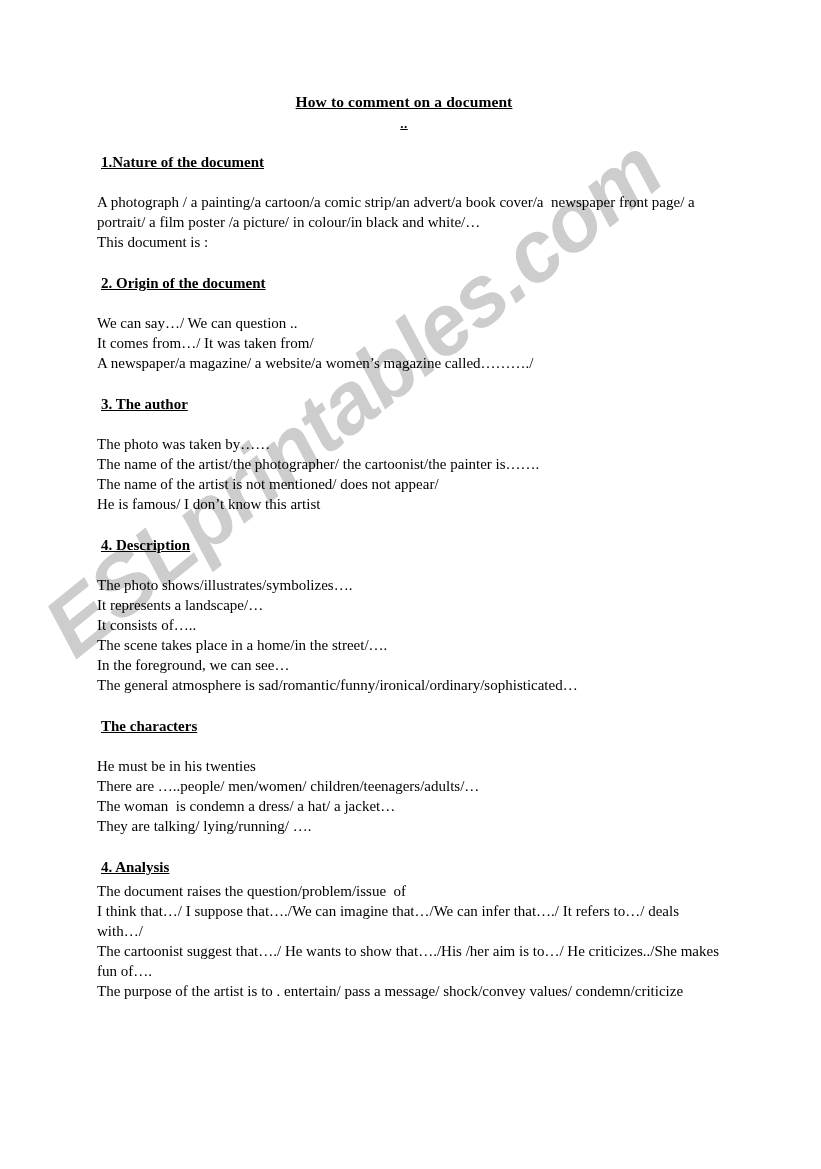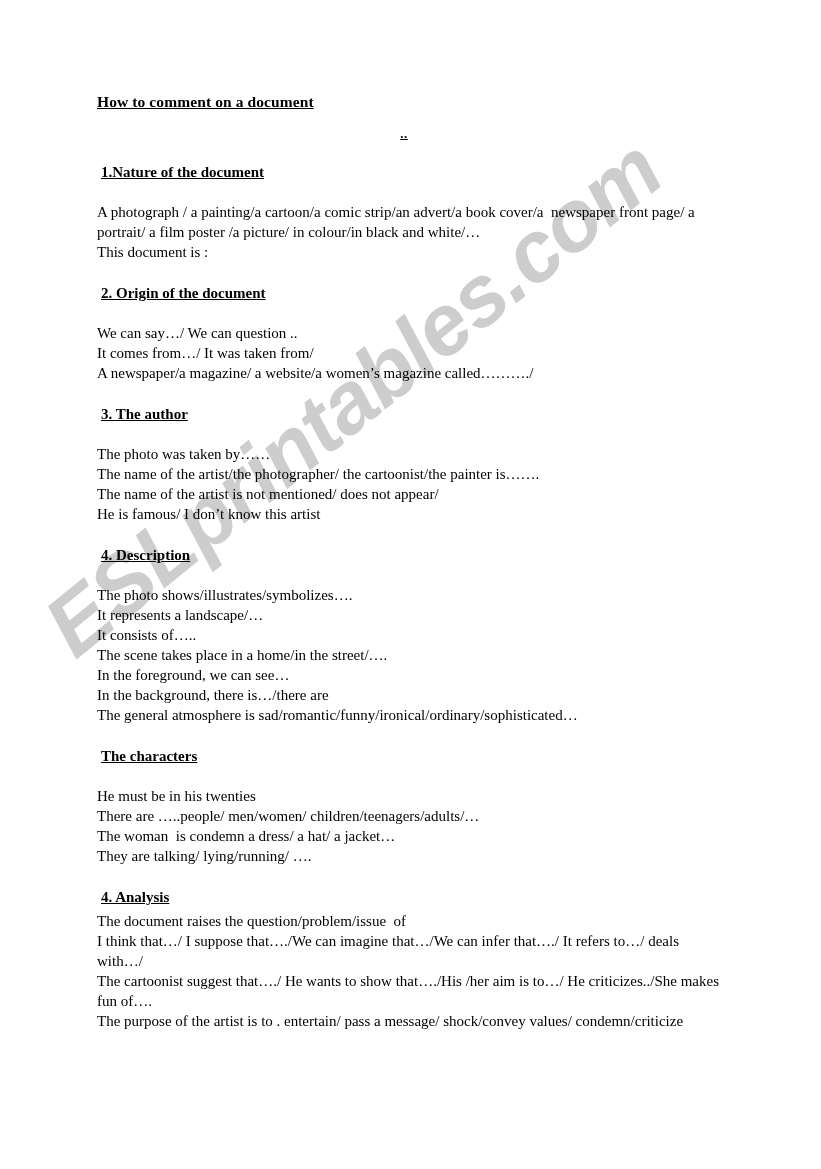--- a/index.html
+++ b/index.html
@@ -41,27 +41,27 @@
   
   .content {
     position: absolute;
     left: 97px;
     top: 92px;
     width: 624px;
     z-index: 2;
   }
 
   .doc-title {
-    text-align: left;
+    text-align: center;
     font-size: 15.5px;
     font-weight: bold;
     text-decoration: underline;
     letter-spacing: 0.1px;
     line-height: 20px;
-    margin: 0 0 13px 0;
+    margin: 0 0 3px 0;
     padding-right: 10px;
   }
   .title-mark {
     text-align: center;
     font-size: 13px;
     font-weight: bold;
     text-decoration: underline;
     line-height: 18px;
     margin: 0 0 20px 0;
     padding-right: 10px;
@@ -140,21 +140,20 @@
     <div class="section">
       <div class="heading-row">
         <span class="section-heading">4. Description</span>
       </div>
       <div class="spacer"></div>
       <div class="body-line">The photo shows/illustrates/symbolizes….</div>
       <div class="body-line">It represents a landscape/…</div>
       <div class="body-line">It consists of…..</div>
       <div class="body-line">The scene takes place in a home/in the street/….</div>
       <div class="body-line">In the foreground, we can see…</div>
-      <div class="body-line">In the background, there is…/there are</div>
       <div class="body-line">The general atmosphere is sad/romantic/funny/ironical/ordinary/sophisticated…</div>
     </div>
     <div class="section-gap"></div>
 
     <div class="section">
       <div class="heading-row">
         <span class="section-heading">The characters</span>
       </div>
       <div class="spacer"></div>
       <div class="body-line">He must be in his twenties</div>

